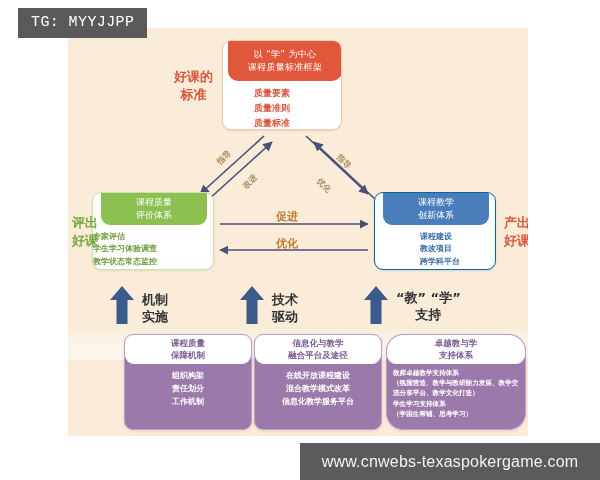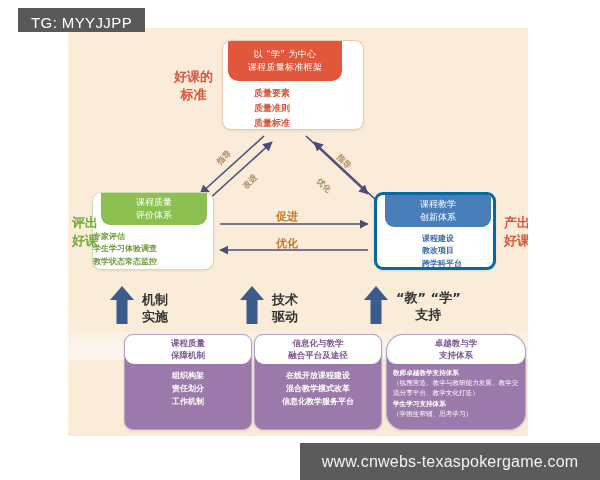--- a/index.html
+++ b/index.html
@@ -17,22 +17,22 @@
   }
 
   
   .tag-overlay {
     position: absolute;
     left: 18px;
     top: 8px;
     background: #595959;
     color: #ffffff;
     font-size: 15px;
-    font-family: Liberation Sans, sans-serif;
-    padding: 6px 13px 1px 13px;
+    font-family: Liberation Mono, monospace;
+    padding: 6px 13px 7px 13px;
     letter-spacing: 0.4px;
     z-index: 40;
     white-space: nowrap;
   }
 
   
   .watermark {
     position: absolute;
     left: 300px;
     top: 443px;
@@ -74,21 +74,21 @@
     position: absolute;
     border-radius: 9px;
     box-sizing: border-box;
     overflow: hidden;
   }
 
   
   #top-card {
     left: 154px;
     top: 12px;
-    width: 142px;
+    width: 120px;
     height: 90px;
     background: #ffffff;
     border: 1px solid #e8cdb0;
     box-shadow: 0 1px 2px rgba(150,110,70,0.18);
   }
   #top-card .head-wrap {
     position: absolute;
     left: 5px;
     top: 0;
     width: 114px;
@@ -153,21 +153,21 @@
   }
   #left-card .body-wrap div { margin: 1.5px 0; }
 
   
   #right-card {
     left: 306px;
     top: 164px;
     width: 122px;
     height: 78px;
     background: #ffffff;
-    border: 3px solid #0369a1;
+    border: 1px solid #0369a1;
     box-shadow: 0 1px 2px rgba(70,100,150,0.18);
   }
   #right-card .head-wrap {
     position: absolute;
     left: 8px;
     top: 0;
     width: 106px;
     height: 32px;
     background: #4a7ebb;
     border-bottom-left-radius: 9px;
@@ -311,21 +311,21 @@
   .bottom-card .bbody div { margin: 1px 0; }
 
   #bottom-card-3 .bbody {
     text-align: left;
     font-size: 6.6px;
     line-height: 1.42;
     padding: 0 6px;
     top: 32px;
   }
   #bottom-card-3 .bbody .grp-title { font-weight: bold; margin-top: 2px; }
-  #bottom-card-3 .bbody .grp-sub   { font-weight: normal; }
+  #bottom-card-3 .bbody .grp-sub   { font-weight: bold; }
 </style>
 </head>
 <body>
 
 <div class="canvas">
 
   <svg class="arrow-svg" viewBox="0 0 460 408">
     <defs>
       <marker id="ah-brown" markerWidth="7" markerHeight="7" refX="5.5" refY="3" orient="auto">
         <path d="M0,0 L6,3 L0,6 z" fill="#4a4f75"></path>

